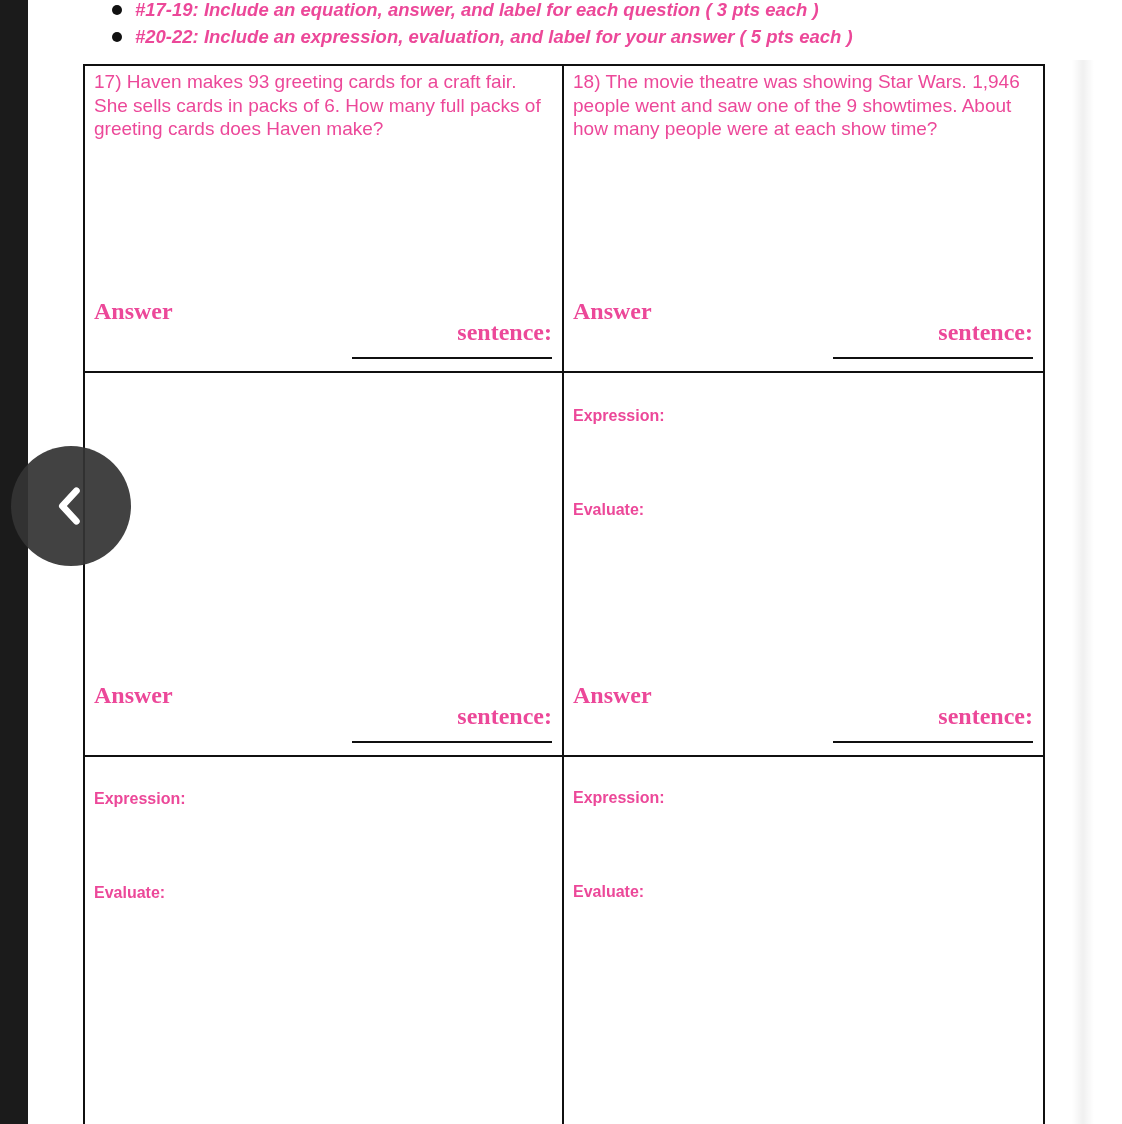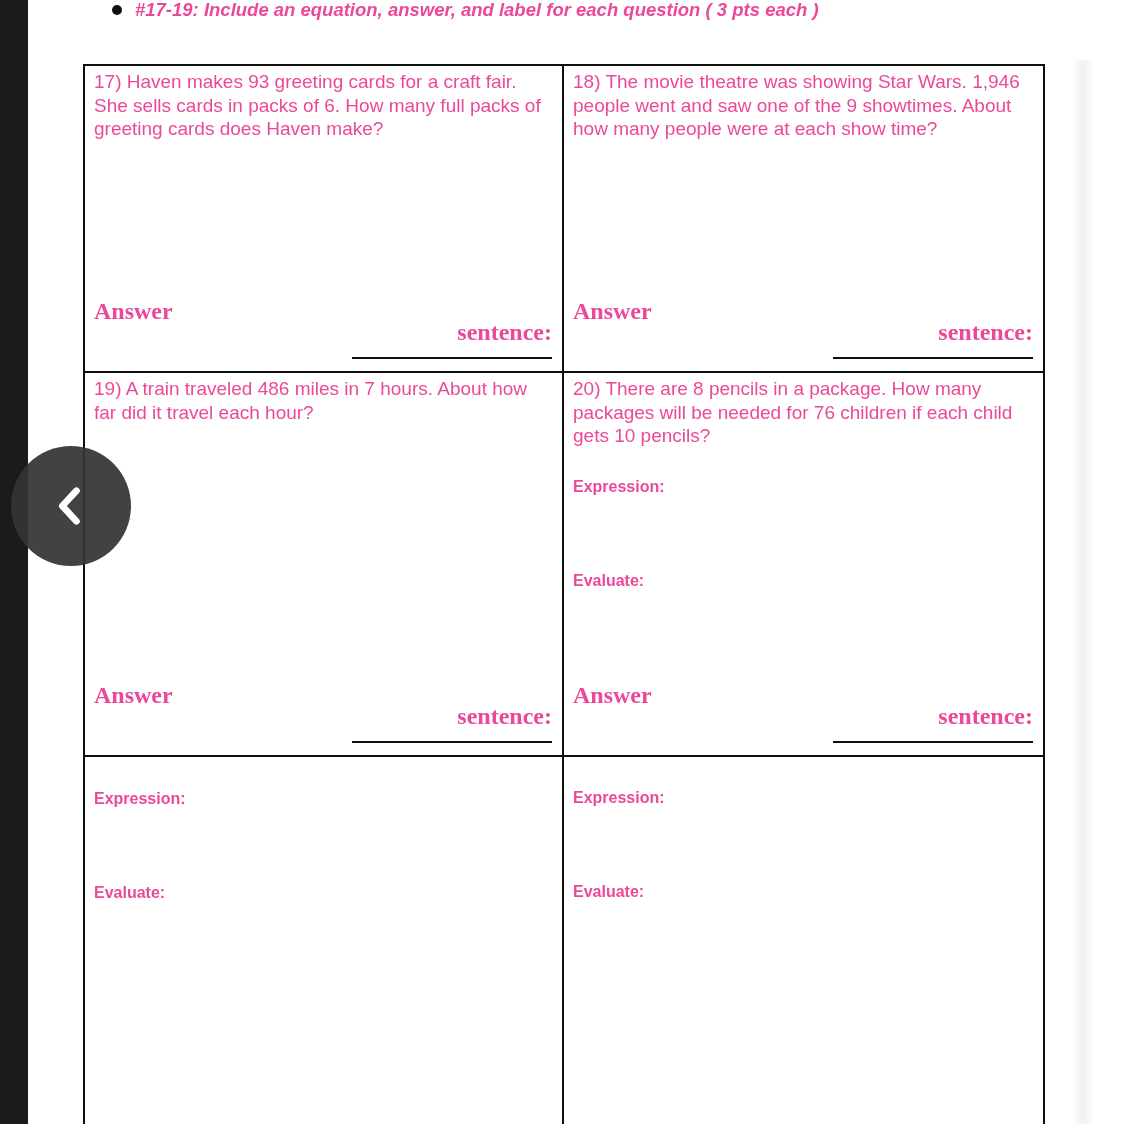--- a/index.html
+++ b/index.html
@@ -74,20 +74,24 @@
 <div class="stage">
 
   <div class="edge-bar"></div>
   <div class="scan-streak"></div>
 
   <ul class="instructions">
     <li>
       <span class="bullet"></span>
       <span>#17-19: Include an equation, answer, and label for each question ( 3 pts each )</span>
     </li>
+    <li>
+      <span class="bullet"></span>
+      <span>#20-22: Include an expression, evaluation, and label for your answer ( 5 pts each )</span>
+    </li>
   </ul>
 
   <div class="ws-table">
 
     <div class="t-row r1">
       <div class="t-cell left">
         <p class="q">
           <span>17) Haven makes 93 greeting cards for a craft fair. She sells cards in packs of 6.  How many full packs of greeting cards does Haven make?</span>
         </p>
         <div class="answer-block">
@@ -107,35 +111,29 @@
           <div class="ans-row">
             <span>sentence:</span>
             <span class="blank-line"></span>
           </div>
         </div>
       </div>
     </div>
 
     <div class="t-row r2">
       <div class="t-cell left">
-        <p class="q">
-          <span>19) A train traveled 486 miles in 7 hours. About how far did it travel each hour?</span>
-        </p>
         <div class="answer-block">
           <div>Answer</div>
           <div class="ans-row">
             <span>sentence:</span>
             <span class="blank-line"></span>
           </div>
         </div>
       </div>
       <div class="t-cell">
-        <p class="q">
-          <span>20) There are 8 pencils in a package.  How many packages will be needed for 76 children if each child gets 10 pencils?</span>
-        </p>
         <div class="field-label exp-20">Expression:</div>
         <div class="field-label eval-20">Evaluate:</div>
         <div class="answer-block">
           <div>Answer</div>
           <div class="ans-row">
             <span>sentence:</span>
             <span class="blank-line"></span>
           </div>
         </div>
       </div>

